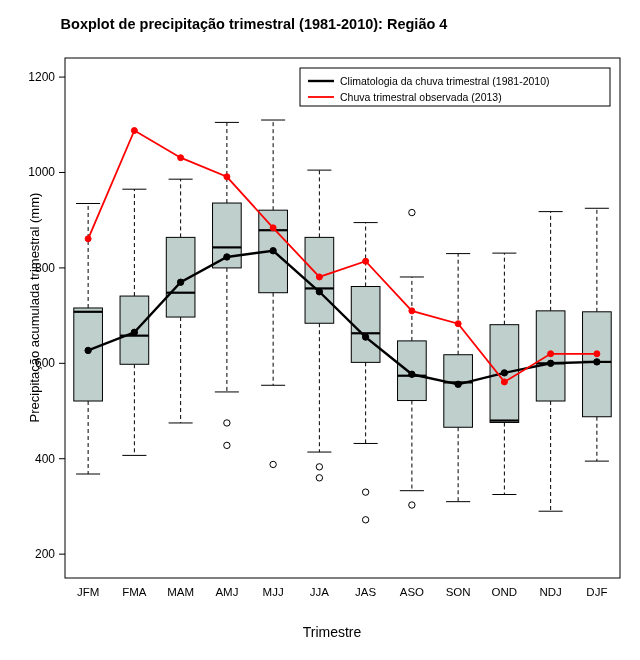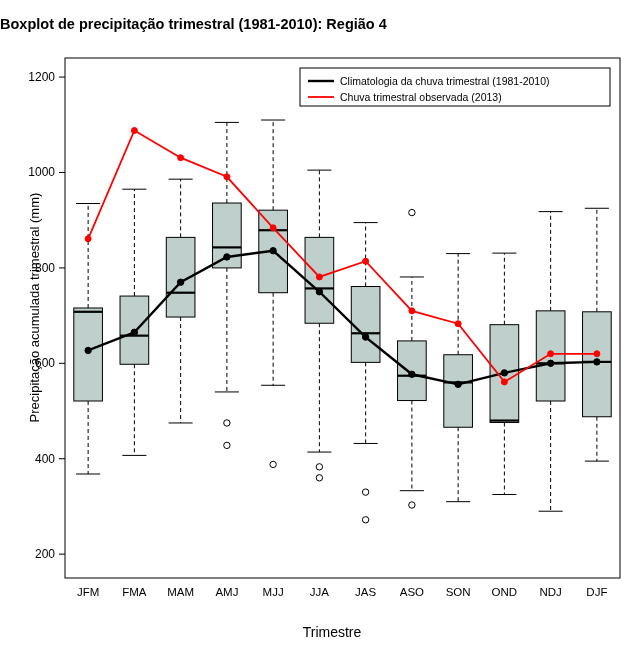--- a/index.html
+++ b/index.html
@@ -17,20 +17,21 @@
   }
   #chart-root {
     position: absolute;
     left: 0; top: 0;
     width: 640px; height: 660px;
   }
   .chart-title {
     position: absolute;
     left: 0; top: 16px;
     width: 508px;
+    text-align: center;
     font-size: 14.5px;
     font-weight: bold;
     font-family: "Liberation Sans", sans-serif;
     letter-spacing: 0px;
   }
   .ylabel {
     position: absolute;
     left: -96px;
     top: 300px;
     width: 260px;

